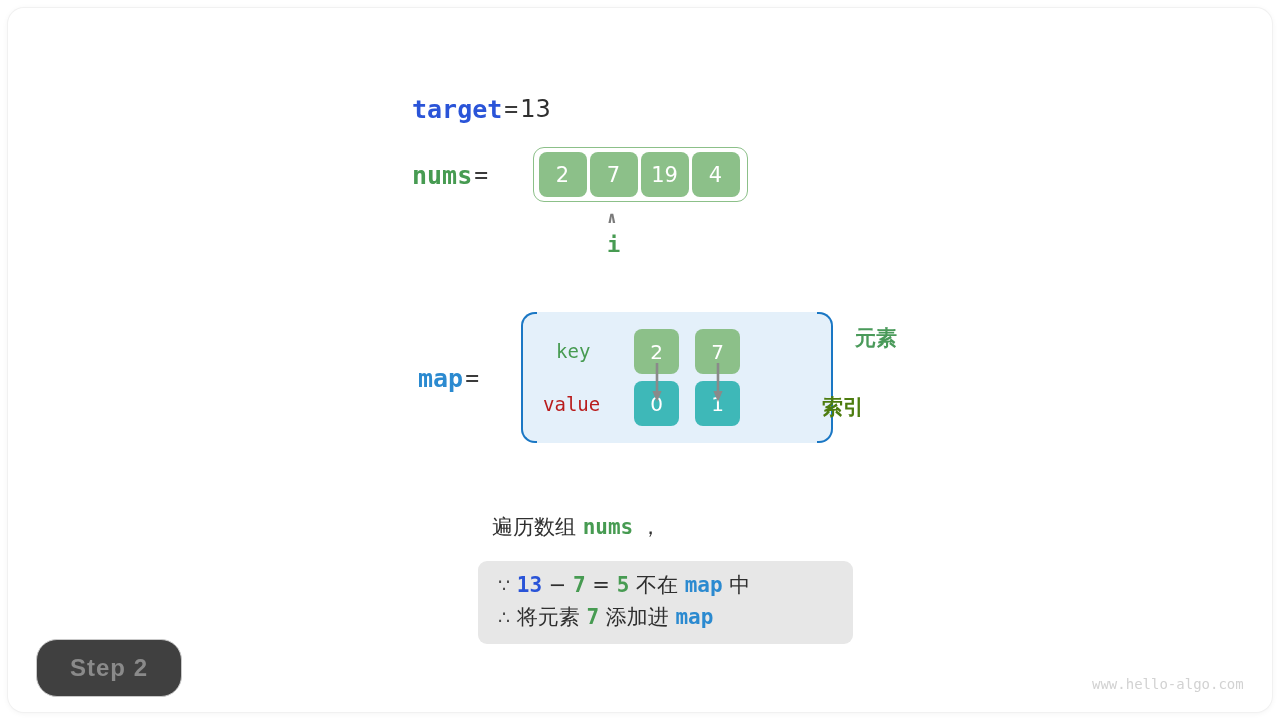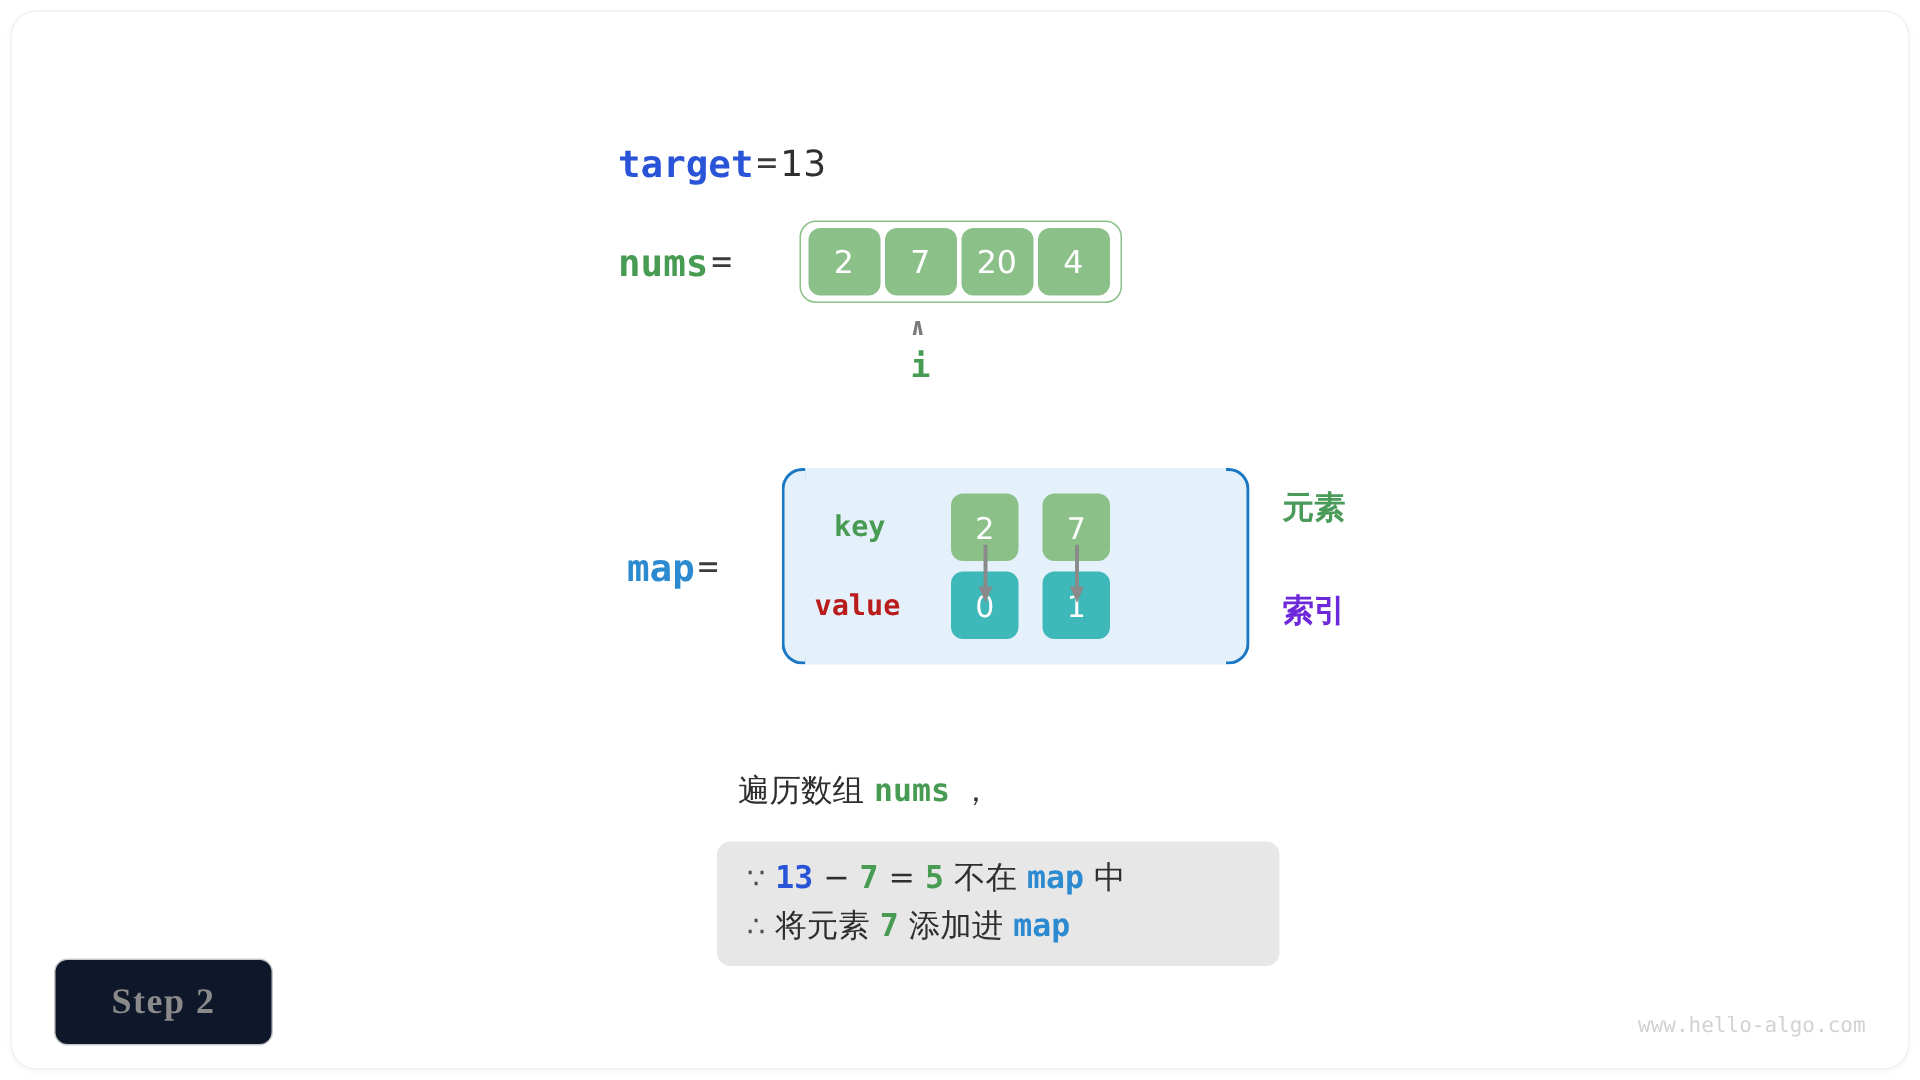--- a/index.html
+++ b/index.html
@@ -167,21 +167,21 @@
   }
   .map-bracket.right {
     right: 0;
     border-right: 2.4px solid #1a77c4;
     border-radius: 0 14px 14px 0;
   }
 
   .kv-label {
     position: absolute;
     font-family: "DejaVu Sans Mono", monospace;
-    font-weight: bold;
+    font-weight: normal;
     font-size: 19px;
     text-align: right;
   }
   .kv-label.key   { left: 556px; top: 340px; color: #479b52; }
   .kv-label.value { left: 543px; top: 393px; color: #b91c1c; }
 
   .map-cell {
     position: absolute;
     width: 45px;
     height: 45px;
@@ -200,21 +200,21 @@
 
   .kv-arrow { position: absolute; width: 12px; height: 40px; }
 
   .side-label {
     position: absolute;
     font-family: "DejaVu Sans", sans-serif;
     font-weight: bold;
     font-size: 21px;
   }
   .side-label.elem  { left: 855px; top: 324px; color: #4a9a5a; }
-  .side-label.index { left: 855px; top: 393px; color: #6d28d9; }
+  .side-label.index { left: 822px; top: 393px; color: #4d7c0f; }
 
   
   .desc-line {
     position: absolute;
     left: 492px;
     top: 513px;
     font-family: "DejaVu Sans", sans-serif;
     font-size: 21px;
     color: #2f2f2f;
     white-space: pre;
@@ -253,26 +253,26 @@
   }
 
   
   .step-badge {
     position: absolute;
     left: 36px;
     top: 639px;
     width: 144px;
     height: 56px;
     border: 1.4px solid #c9c9c9;
-    border-radius: 9px;
-    background: #0f172a;
+    border-radius: 21px;
+    background: #404040;
     display: flex;
     align-items: center;
     justify-content: center;
-    font-family: Liberation Serif, serif;
+    font-family: Liberation Sans, sans-serif;
     font-weight: bold;
     font-size: 24px;
     color: #8a8a8a;
     letter-spacing: 1px;
   }
 
   .watermark {
     position: absolute;
     left: 1092px;
     top: 676px;
@@ -294,21 +294,21 @@
   </div>
 
   <div class="nums-label">
     <span class="var-nums">nums</span>
     <span class="eq">=</span>
   </div>
 
   <div class="array-outline">
     <div class="array-cell">2</div>
     <div class="array-cell">7</div>
-    <div class="array-cell">20</div>
+    <div class="array-cell">19</div>
     <div class="array-cell">4</div>
   </div>
 
   <div class="pointer-caret">∧</div>
   <div class="pointer-label">i</div>
 
   <div class="map-label">
     <span class="var-map">map</span>
     <span class="eq">=</span>
   </div>

